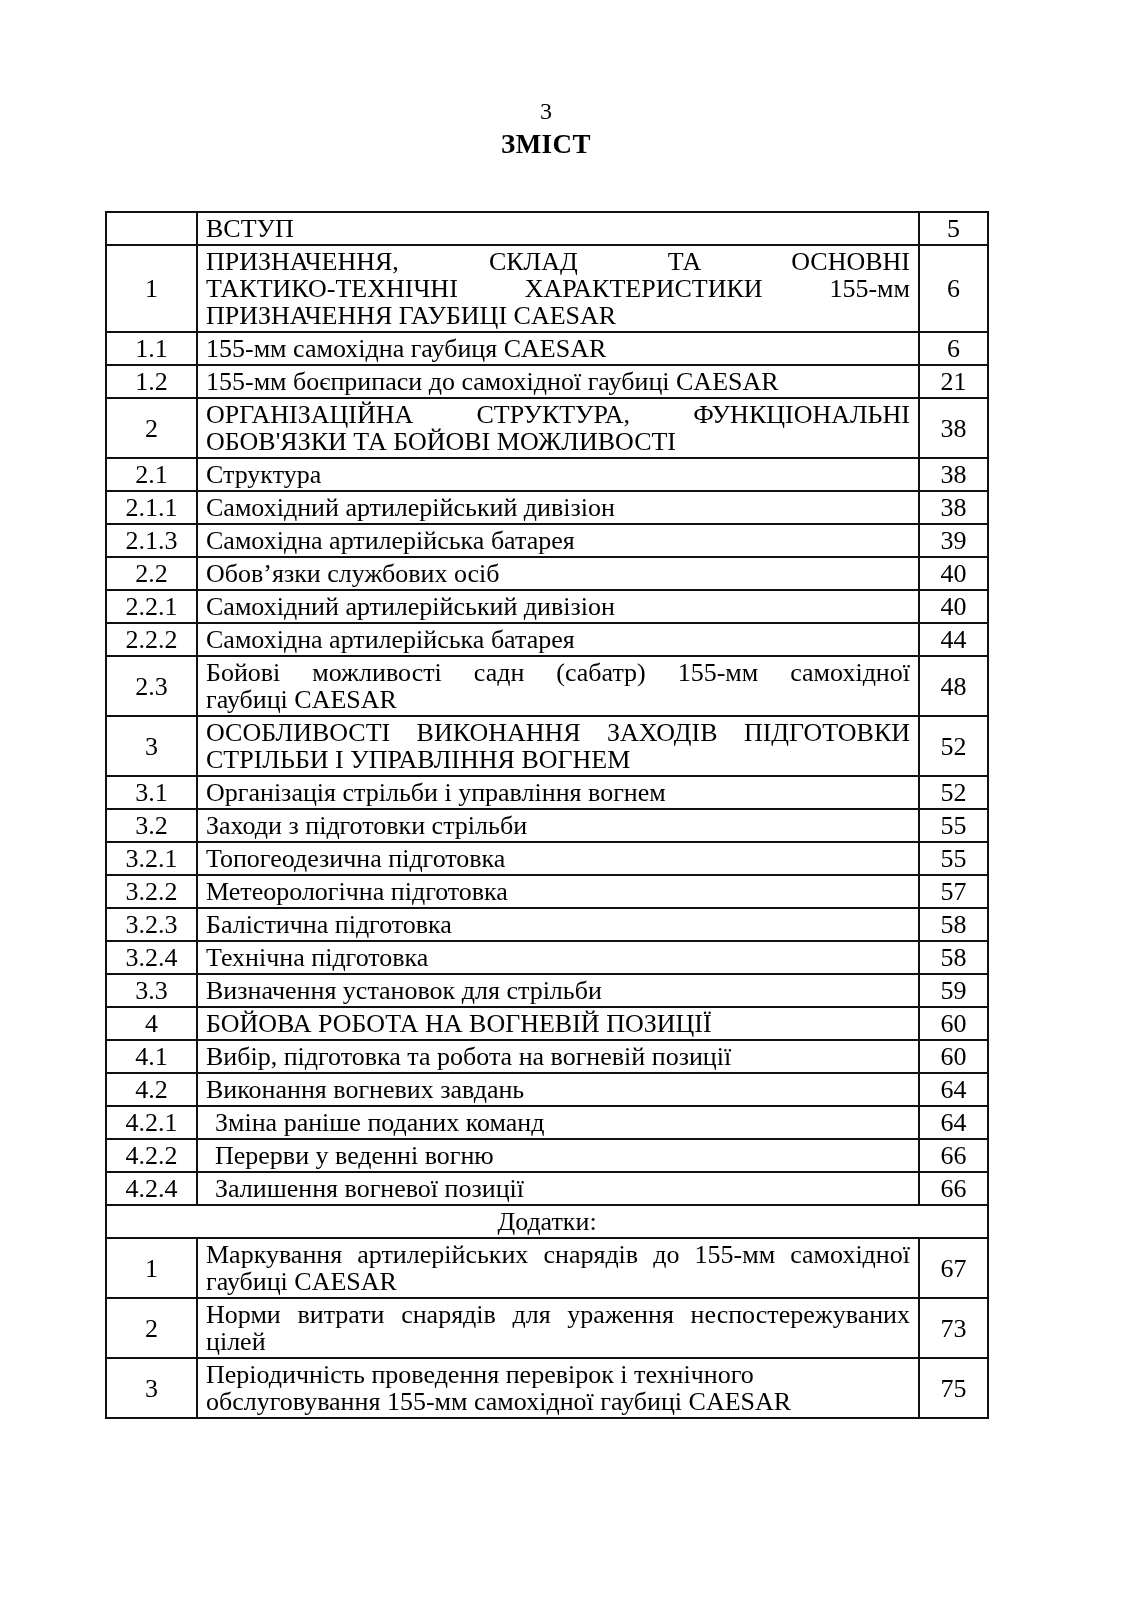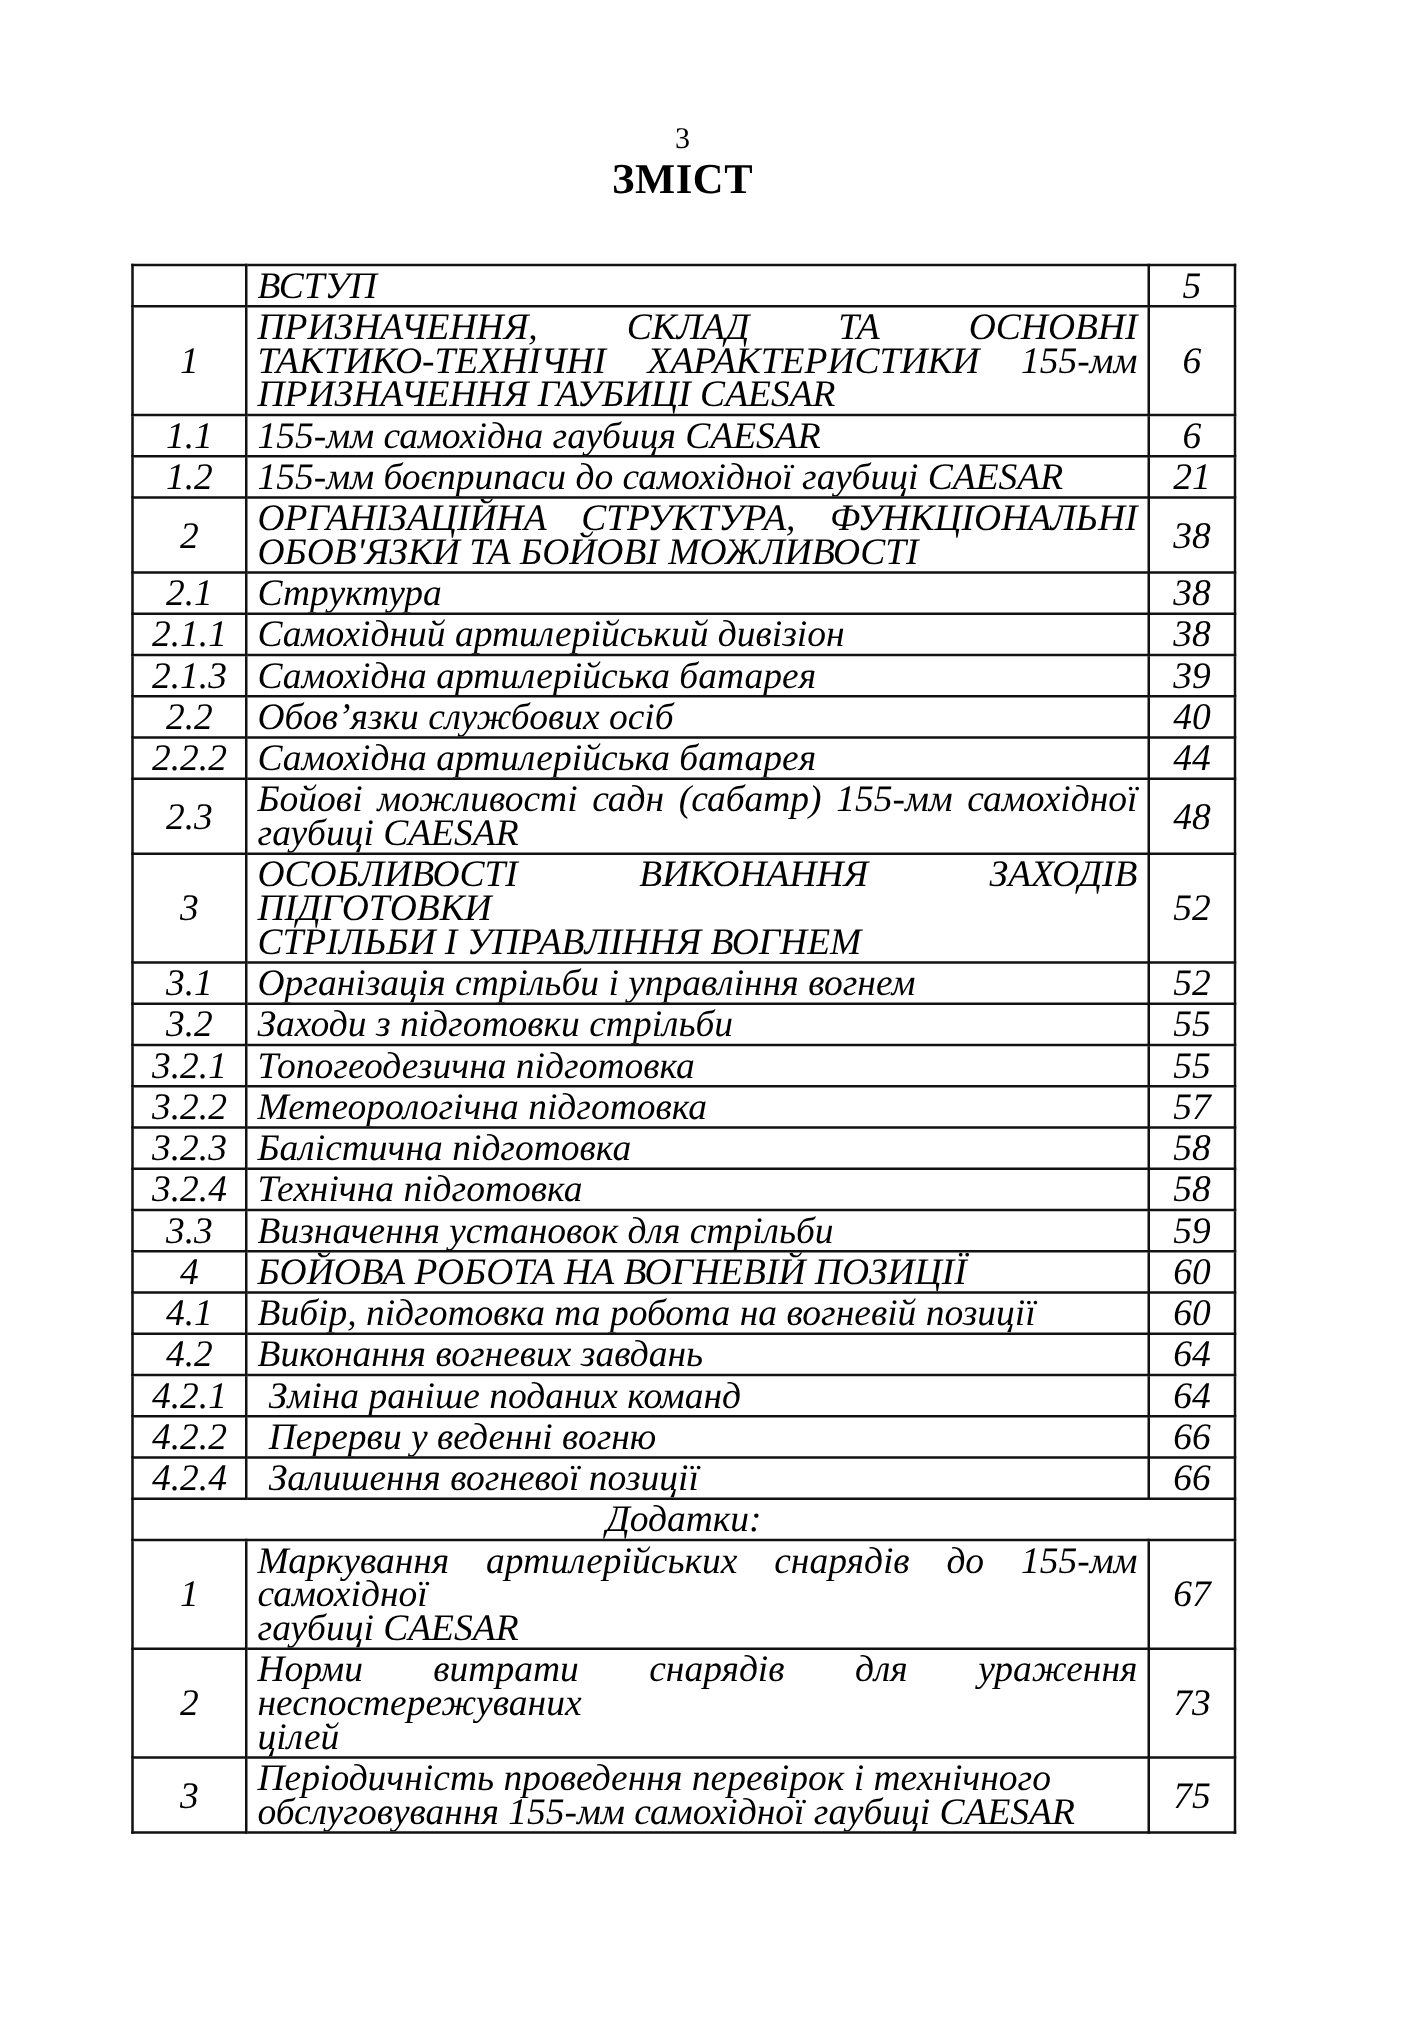--- a/index.html
+++ b/index.html
@@ -19,32 +19,31 @@
     margin: 98px 0 0 105px;
     width: 882px;
     text-align: center;
   }
   .pageno {
     font-size: 24px;
     line-height: 26px;
   }
   .doc-title {
     margin: 5px 0 0 0;
-    font-size: 34px;
+    font-size: 27px;
     line-height: 30px;
     font-weight: bold;
     letter-spacing: 0.5px;
   }
   table.toc {
     margin: 52px 0 0 105px;
     width: 882px;
     border-collapse: collapse;
     table-layout: fixed;
-    font-size: 30px;
-    font-style: italic;
+    font-size: 26px;
   }
   table.toc td {
     border: 2px solid #111111;
     vertical-align: middle;
     line-height: 27px;
     padding: 2px 8px;
     overflow: hidden;
   }
   td.num {
     text-align: center;
@@ -148,20 +147,27 @@
           <td class="pg">39</td>
         </tr>
         <tr>
           <td class="num">2.2</td>
           <td class="title">
             <div class="ln">Обов’язки службових осіб</div>
           </td>
           <td class="pg">40</td>
         </tr>
         <tr>
+          <td class="num">2.2.1</td>
+          <td class="title">
+            <div class="ln">Самохідний артилерійський дивізіон</div>
+          </td>
+          <td class="pg">40</td>
+        </tr>
+        <tr>
           <td class="num">2.2.2</td>
           <td class="title">
             <div class="ln">Самохідна артилерійська батарея</div>
           </td>
           <td class="pg">44</td>
         </tr>
         <tr>
           <td class="num">2.3</td>
           <td class="title">
             <div class="ln j">Бойові можливості садн (сабатр) 155-мм самохідної</div>

